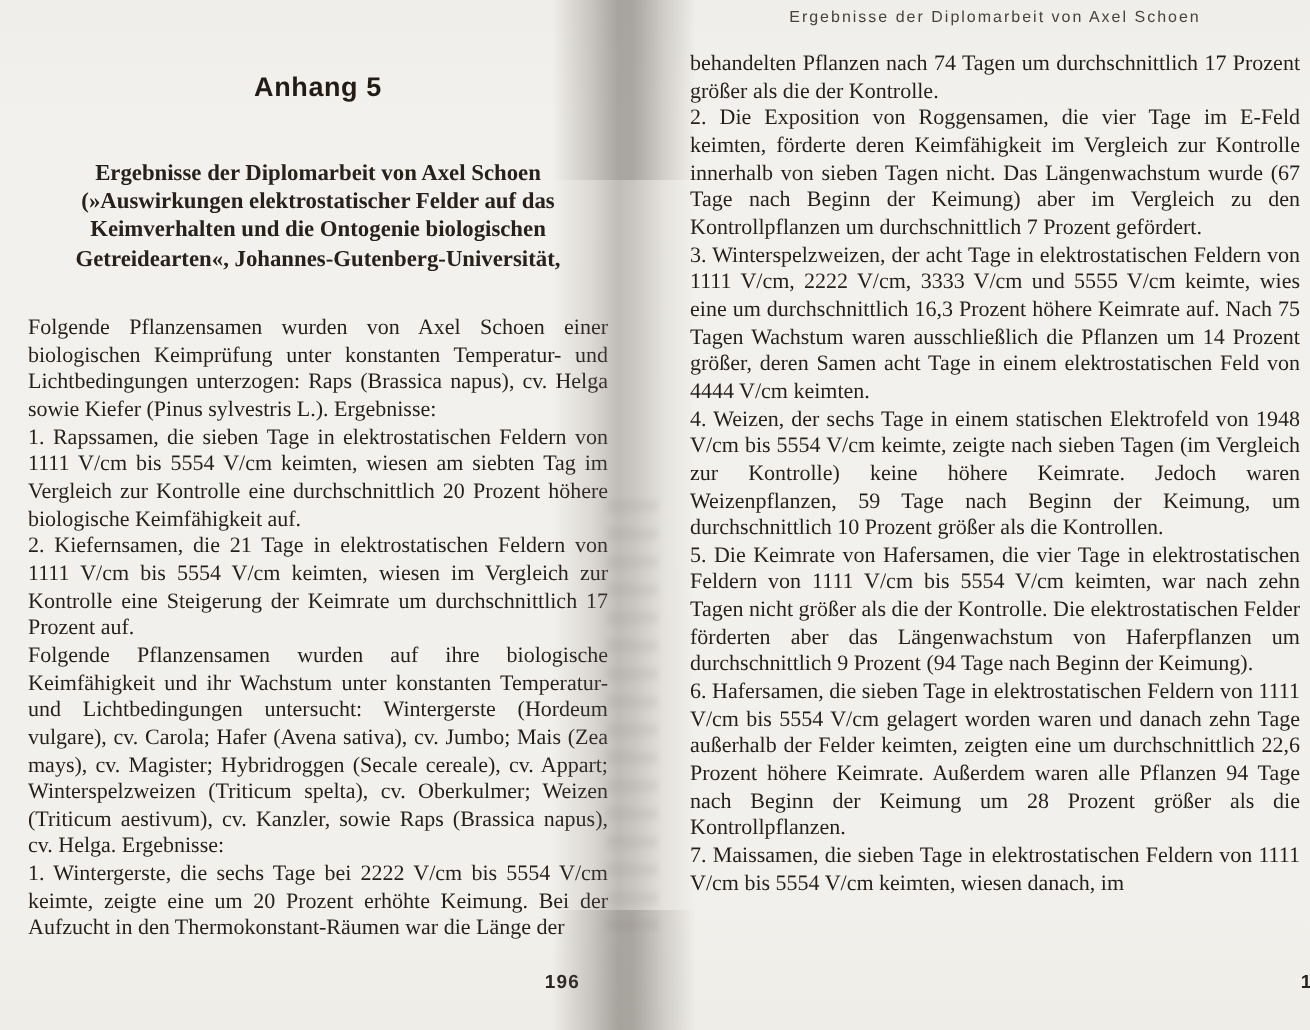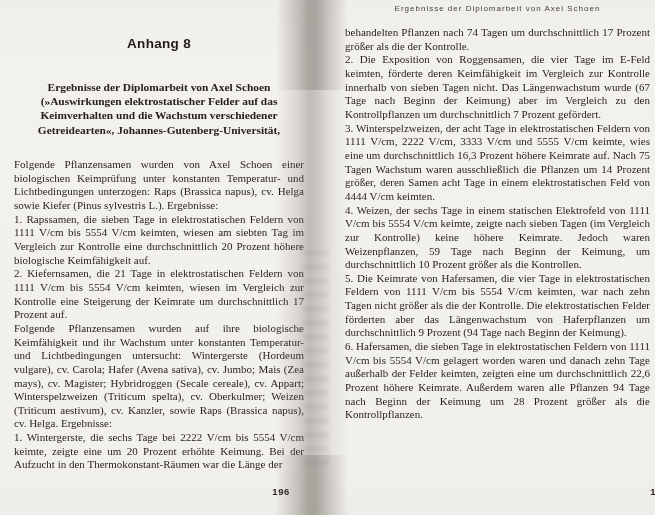--- a/index.html
+++ b/index.html
@@ -73,26 +73,26 @@
   }
   .page-left .page-number{transform:translateX(-14px);}
   .page-right .page-number{transform:translateX(18px);}
 </style>
 </head>
 <body>
 
 <div class="spread">
 
   <div class="page-left">
-    <div class="chapter-heading">Anhang 8</div>
+    <div class="chapter-heading">Anhang 5</div>
 
     <div class="chapter-subtitle">
       <div>Ergebnisse der Diplomarbeit von Axel Schoen</div>
       <div>(»Auswirkungen elektrostatischer Felder auf das</div>
-      <div>Keimverhalten und die Wachstum verschiedener</div>
+      <div>Keimverhalten und die Ontogenie biologischen</div>
       <div>Getreidearten«, Johannes-Gutenberg-Universität,</div>
     </div>
 
     <div class="body-text">
       <p>Folgende Pflanzensamen wurden von Axel Schoen einer biologischen Keimprüfung unter konstanten Temperatur- und Lichtbedingungen unterzogen: Raps (Brassica napus), cv. Helga sowie Kiefer (Pinus sylvestris L.). Ergebnisse:</p>
       <p>1. Rapssamen, die sieben Tage in elektrostatischen Feldern von 1111 V/cm bis 5554 V/cm keimten, wiesen am siebten Tag im Vergleich zur Kontrolle eine durchschnittlich 20 Prozent höhere biologische Keimfähigkeit auf.</p>
       <p>2. Kiefernsamen, die 21 Tage in elektrostatischen Feldern von 1111 V/cm bis 5554 V/cm keimten, wiesen im Vergleich zur Kontrolle eine Steigerung der Keimrate um durchschnittlich 17 Prozent auf.</p>
       <p>Folgende Pflanzensamen wurden auf ihre biologische Keimfähigkeit und ihr Wachstum unter konstanten Temperatur- und Lichtbedingungen untersucht: Wintergerste (Hordeum vulgare), cv. Carola; Hafer (Avena sativa), cv. Jumbo; Mais (Zea mays), cv. Magister; Hybridroggen (Secale cereale), cv. Appart; Winterspelzweizen (Triticum spelta), cv. Oberkulmer; Weizen (Triticum aestivum), cv. Kanzler, sowie Raps (Brassica napus), cv. Helga. Ergebnisse:</p>
       <p>1. Wintergerste, die sechs Tage bei 2222 V/cm bis 5554 V/cm keimte, zeigte eine um 20 Prozent erhöhte Keimung. Bei der Aufzucht in den Thermokonstant-Räumen war die Länge der</p>
     </div>
@@ -103,21 +103,22 @@
   <div class="gutter"></div>
   <div class="smudge-strip"></div>
 
   <div class="page-right">
     <div class="running-header">Ergebnisse der Diplomarbeit von Axel Schoen</div>
 
     <div class="body-text">
       <p>behandelten Pflanzen nach 74 Tagen um durchschnittlich 17 Prozent größer als die der Kontrolle.</p>
       <p>2. Die Exposition von Roggensamen, die vier Tage im E-Feld keimten, förderte deren Keimfähigkeit im Vergleich zur Kontrolle innerhalb von sieben Tagen nicht. Das Längenwachstum wurde (67 Tage nach Beginn der Keimung) aber im Vergleich zu den Kontrollpflanzen um durchschnittlich 7 Prozent gefördert.</p>
       <p>3. Winterspelzweizen, der acht Tage in elektrostatischen Feldern von 1111 V/cm, 2222 V/cm, 3333 V/cm und 5555 V/cm keimte, wies eine um durchschnittlich 16,3 Prozent höhere Keimrate auf. Nach 75 Tagen Wachstum waren ausschließlich die Pflanzen um 14 Prozent größer, deren Samen acht Tage in einem elektrostatischen Feld von 4444 V/cm keimten.</p>
-      <p>4. Weizen, der sechs Tage in einem statischen Elektrofeld von 1111 V/cm bis 5554 V/cm keimte, zeigte nach sieben Tagen (im Vergleich zur Kontrolle) keine höhere Keimrate. Jedoch waren Weizenpflanzen, 59 Tage nach Beginn der Keimung, um durchschnittlich 10 Prozent größer als die Kontrollen.</p>
+      <p>4. Weizen, der sechs Tage in einem statischen Elektrofeld von 1948 V/cm bis 5554 V/cm keimte, zeigte nach sieben Tagen (im Vergleich zur Kontrolle) keine höhere Keimrate. Jedoch waren Weizenpflanzen, 59 Tage nach Beginn der Keimung, um durchschnittlich 10 Prozent größer als die Kontrollen.</p>
       <p>5. Die Keimrate von Hafersamen, die vier Tage in elektrostatischen Feldern von 1111 V/cm bis 5554 V/cm keimten, war nach zehn Tagen nicht größer als die der Kontrolle. Die elektrostatischen Felder förderten aber das Längenwachstum von Haferpflanzen um durchschnittlich 9 Prozent (94 Tage nach Beginn der Keimung).</p>
       <p>6. Hafersamen, die sieben Tage in elektrostatischen Feldern von 1111 V/cm bis 5554 V/cm gelagert worden waren und danach zehn Tage außerhalb der Felder keimten, zeigten eine um durchschnittlich 22,6 Prozent höhere Keimrate. Außerdem waren alle Pflanzen 94 Tage nach Beginn der Keimung um 28 Prozent größer als die Kontrollpflanzen.</p>
+      <p>7. Maissamen, die sieben Tage in elektrostatischen Feldern von 1111 V/cm bis 5554 V/cm keimten, wiesen danach, im</p>
     </div>
 
     <div class="page-number">197</div>
   </div>
 
 </div>
 
 </body></html>

